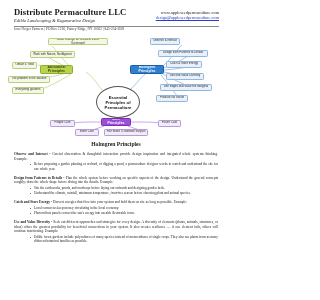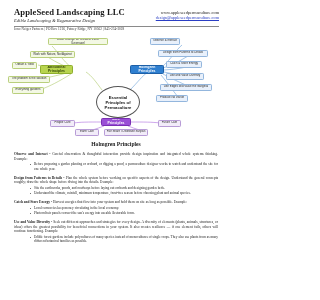--- a/index.html
+++ b/index.html
@@ -102,21 +102,21 @@
     width:1.1px;height:1.1px;background:#444;border-radius:50%;
   }
 </style>
 </head>
 <body>
 
 <div class="page">
 
   <div class="letterhead">
     <div class="lh-left">
-      <div class="lh-company">AppleSeed Landscaping LLC</div>
+      <div class="lh-company">Distribute Permaculture LLC</div>
       <div class="lh-tag">Edible Landscaping &amp; Regenerative Design</div>
     </div>
     <div class="lh-right">
       <div class="lh-web">www.appleseedpermaculture.com</div>
       <div class="lh-mail">design@appleseedpermaculture.com</div>
     </div>
     <div class="lh-rule"></div>
     <div class="lh-addr">Jono Neiger Partners  |  PO Box 1216, Putney Ridge, NY 10562  |  845-234-3028</div>
   </div>
 

